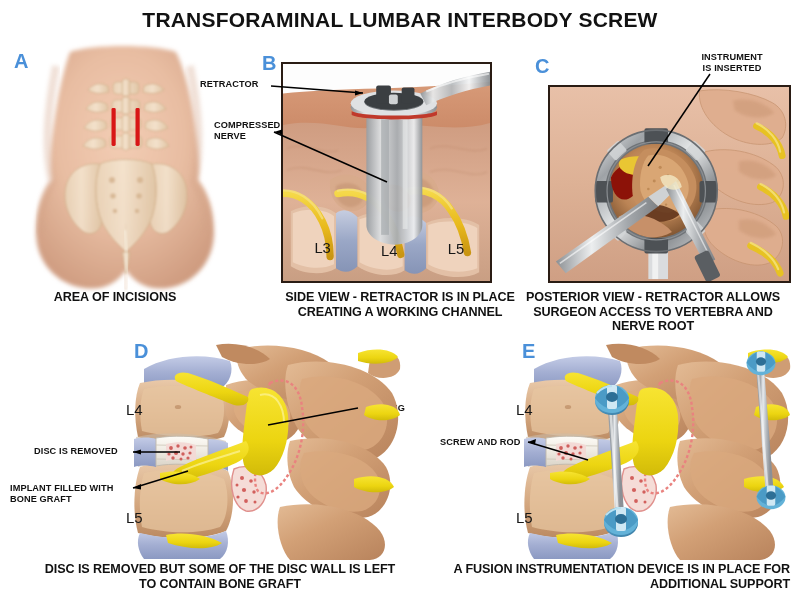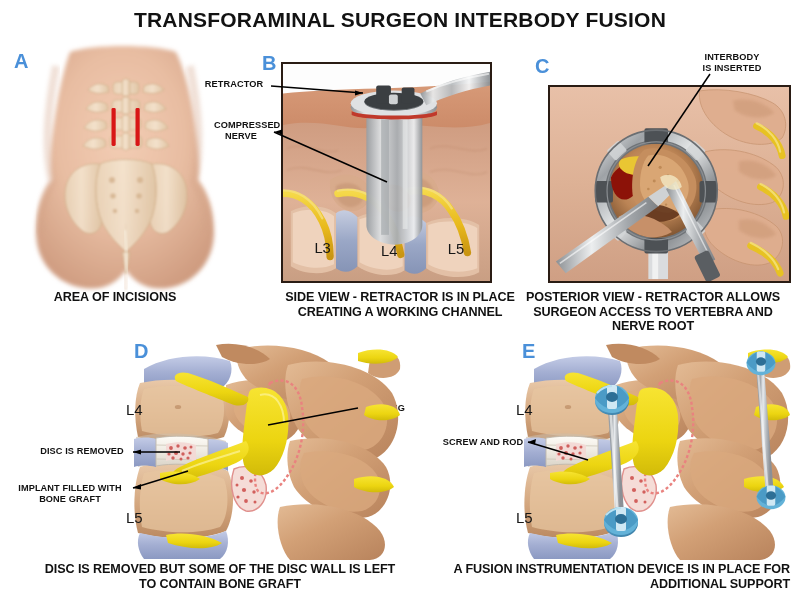--- a/index.html
+++ b/index.html
@@ -34,21 +34,21 @@
     letter-spacing: -0.1px;
   }
 
   .anno {
     position: absolute;
     font-size: 9.2px; font-weight: bold;
     color: #111; line-height: 11px;
     letter-spacing: 0.1px;
     white-space: pre-line;
   }
-  .anno.right { text-align: center; }
+  .anno.right { text-align: left; }
   .anno.left  { text-align: left; }
   .anno.center{ text-align: center; }
 
   .vlabel {
     position: absolute;
     font-size: 15px; font-weight: normal;
     color: #1a1a1a;
     font-family: "Liberation Sans", sans-serif;
   }
 
@@ -63,21 +63,21 @@
 
   
   .fill { position: absolute; left: 0; top: 0; width: 100%; height: 100%; }
   svg { display: block; }
 </style>
 </head>
 <body>
 
 <div id="root">
 
-  <div class="title">TRANSFORAMINAL SURGEON INTERBODY FUSION</div>
+  <div class="title">TRANSFORAMINAL LUMBAR INTERBODY SCREW</div>
 
   <div>
     <div class="panel-letter" style="left:14px; top:50px;">A</div>
 
     <svg class="leader" style="left:8px; top:46px;" width="230" height="248" viewBox="0 0 230 248">
       <defs>
         <radialGradient id="skinA" cx="48%" cy="38%" r="68%">
           <stop offset="0%" stop-color="#f3cdb4"></stop>
           <stop offset="52%" stop-color="#e8bda2"></stop>
           <stop offset="100%" stop-color="#cf9c80"></stop>
@@ -312,21 +312,21 @@
     <div class="vlabel" style="left:381px; top:244px; opacity:0;">L4</div>
     <div class="vlabel" style="left:449px; top:242px; opacity:0;">L5</div>
 
     <div class="caption" style="left:255px; top:290px; width:290px;text-align:center;">SIDE VIEW - RETRACTOR IS IN PLACE
 CREATING A WORKING CHANNEL</div>
   </div>
 
   <div>
     <div class="panel-letter" style="left:535px; top:55px;">C</div>
 
-    <div class="anno center" style="left:682px; top:52px; width:100px;">INTERBODY
+    <div class="anno center" style="left:682px; top:52px; width:100px;">INSTRUMENT
 IS INSERTED</div>
 
     <svg class="leader" style="left:600px; top:70px; z-index:5;" width="130" height="110" viewBox="0 0 130 110">
       <line x1="110" y1="4" x2="48" y2="96" stroke="#000" stroke-width="1.5"></line>
     </svg>
 
     <div class="frame" style="left:548px; top:85px; width:243px; height:198px; background:#e2b79e;">
       <svg class="fill" viewBox="0 0 243 198" preserveAspectRatio="none">
         <defs>
           <linearGradient id="bgC" x1="0" y1="0" x2="0" y2="1">

